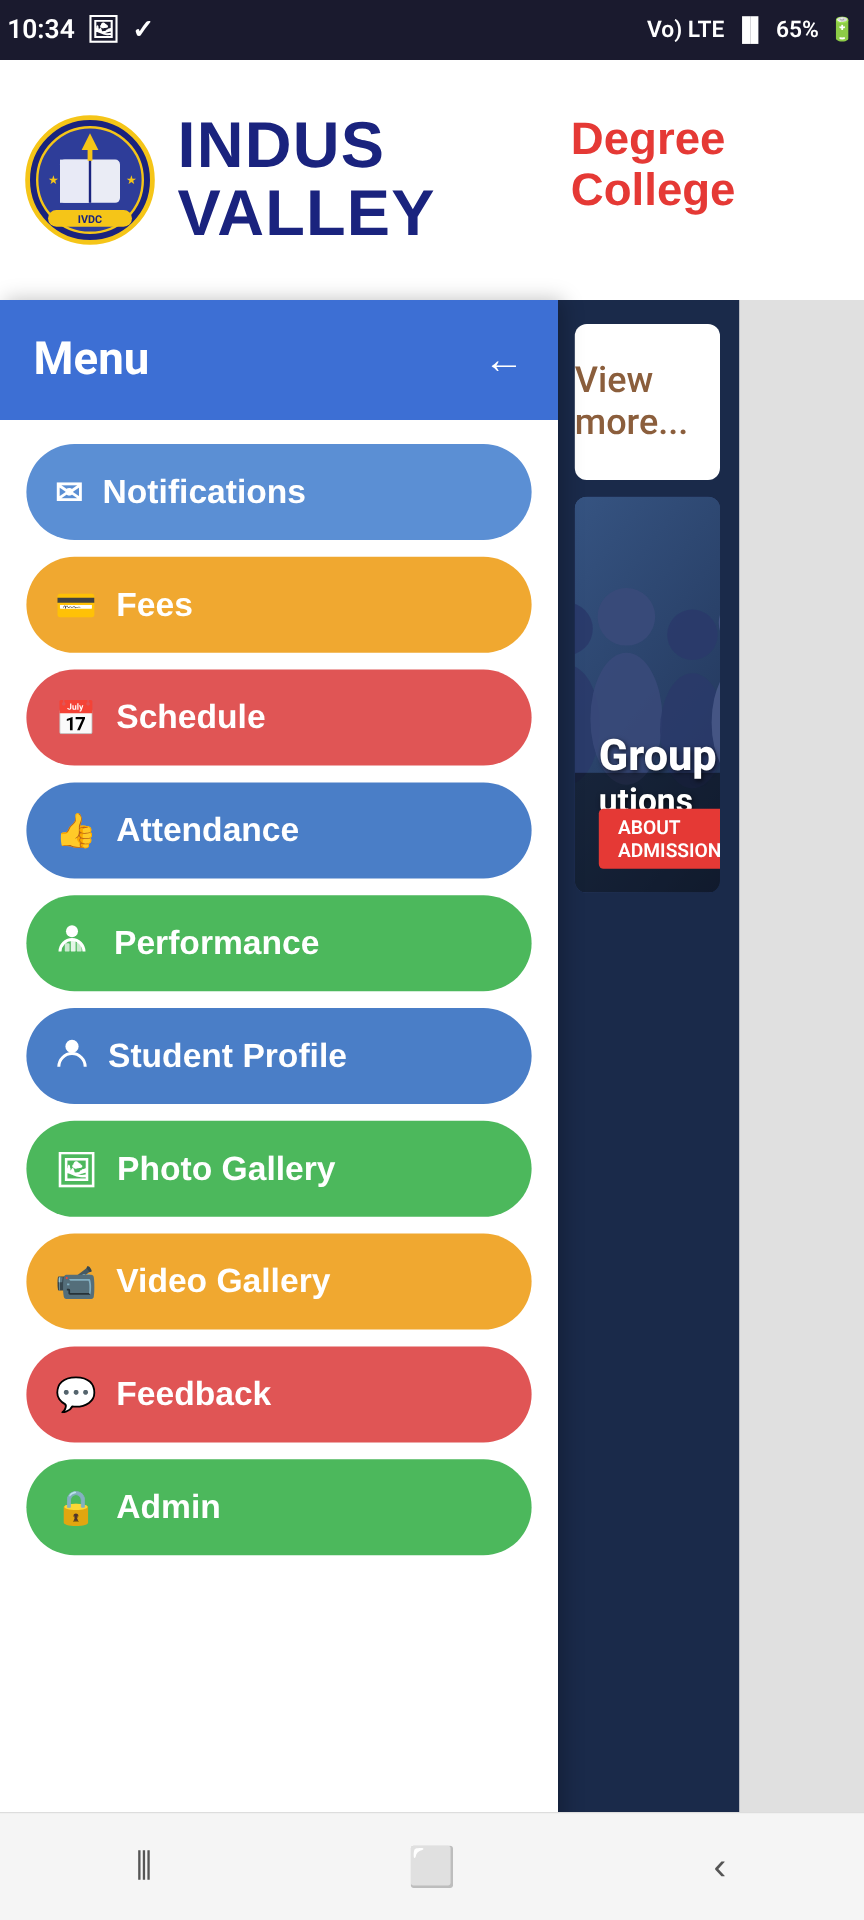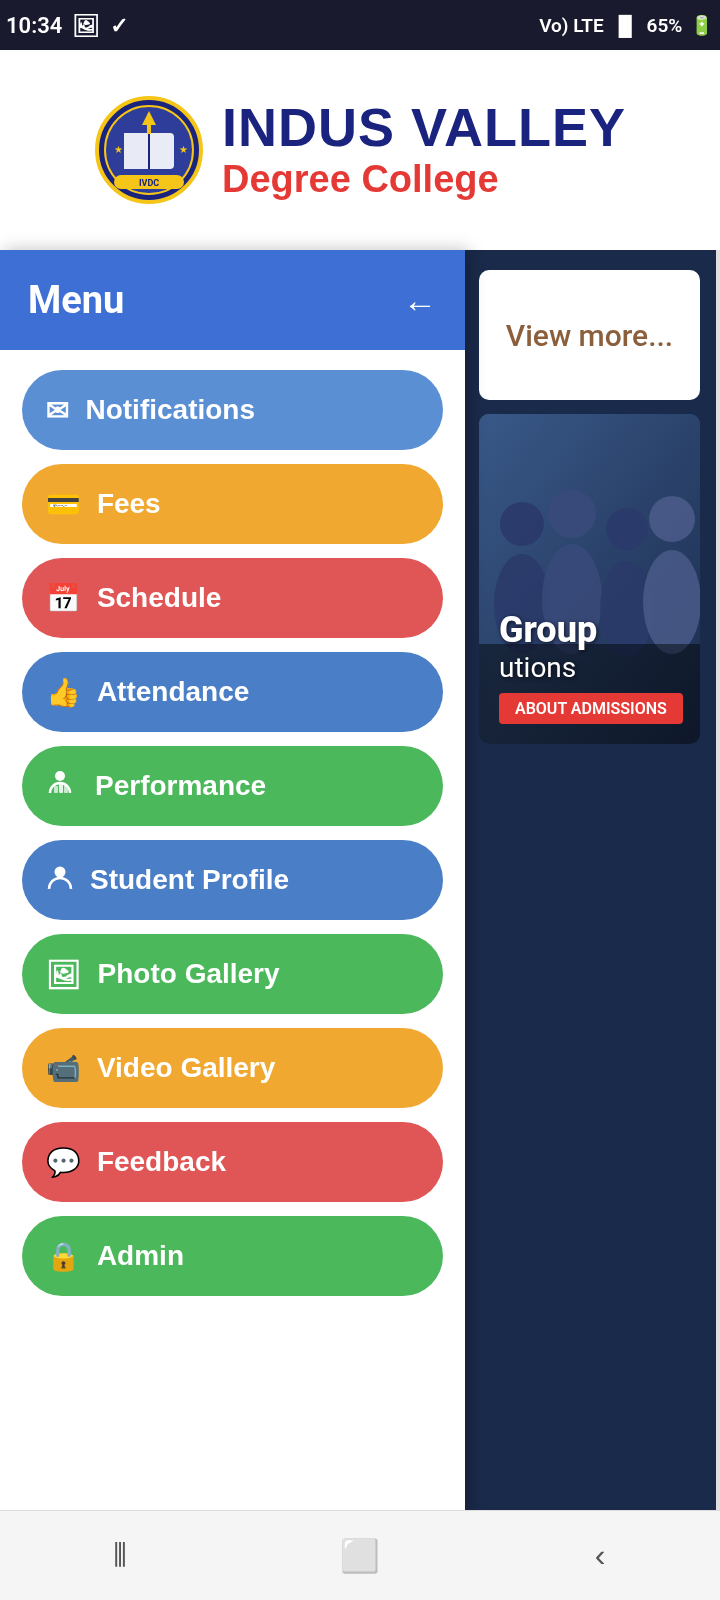--- a/index.html
+++ b/index.html
@@ -40,21 +40,21 @@
       gap: 18px;
       padding: 10px 20px;
     }
     .logo-emblem {
       width: 110px;
       height: 110px;
       flex-shrink: 0;
     }
     .logo-text {
       display: flex;
-      flex-direction: column;
+      flex-direction: row;
       justify-content: flex-start;
     }
     .logo-title {
       font-size: 54px;
       font-weight: 900;
       color: #1a237e;
       line-height: 1.05;
       letter-spacing: 1px;
       font-family: Arial Black, Arial, sans-serif;
     }
@@ -62,21 +62,21 @@
       font-size: 38px;
       font-weight: 700;
       color: #e53935;
       font-family: Arial, sans-serif;
       margin-top: 2px;
     }
 
     
     .app-body {
       display: flex;
-      width: 716px;
+      width: 616px;
       min-height: 1350px;
       position: relative;
     }
 
     
     .sidebar {
       width: 465px;
       background: white;
       flex-shrink: 0;
       z-index: 10;
@@ -179,21 +179,21 @@
     }
     .overlay-line1 {
       color: white;
       font-size: 36px;
       font-weight: 800;
       text-shadow: 1px 1px 4px rgba(0,0,0,0.7);
     }
     .overlay-line2 {
       color: white;
       font-size: 28px;
-      font-weight: 400;
+      font-weight: 700;
       text-shadow: 1px 1px 4px rgba(0,0,0,0.7);
     }
     .admissions-btn {
       position: absolute;
       bottom: 20px;
       left: 20px;
       background: #e53935;
       color: #ffffff;
       font-size: 16px;
       padding: 6px 16px;

